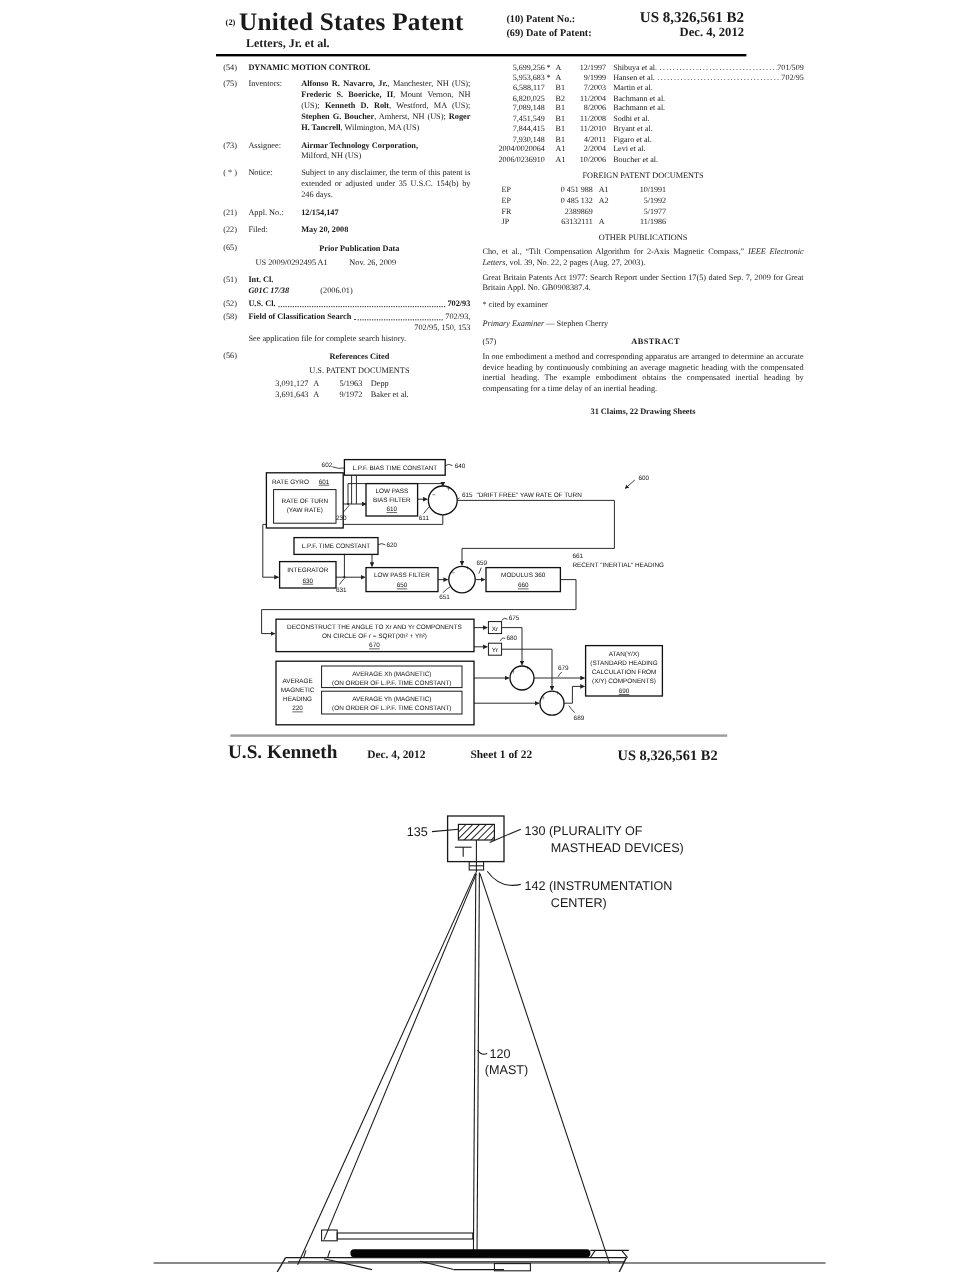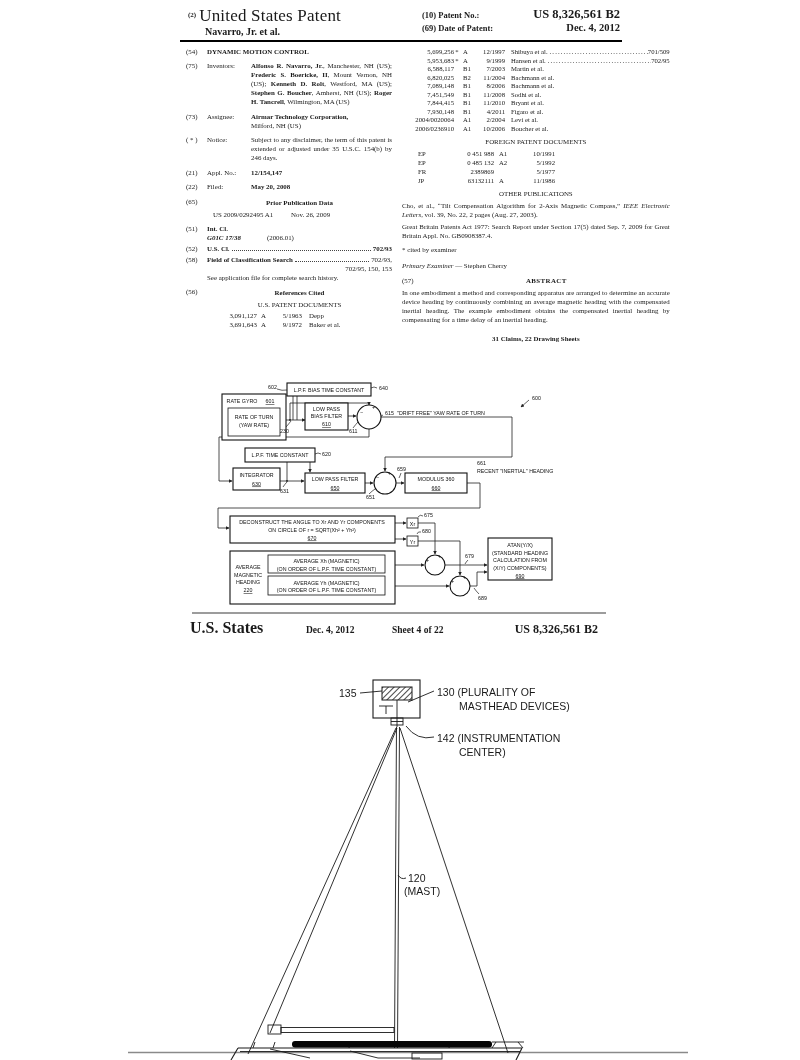--- a/index.html
+++ b/index.html
@@ -4,21 +4,21 @@
 <style>
   html,body{margin:0;padding:0;}
   body{width:800px;height:1060px;position:relative;background:#fff;overflow:hidden;
        font-family:"Liberation Serif",serif;color:#1a1a1a;}
   .b{font-weight:bold;}
   .i{font-style:italic;}
   .bi{font-weight:bold;font-style:italic;}
   
   #front{position:absolute;left:180px;top:6px;width:442px;}
   .fp-head{display:flex;justify-content:space-between;align-items:flex-start;padding:0 2px 0 8px;}
-  .fp-title{font-size:17px;font-weight:normal;letter-spacing:.2px;}
+  .fp-title{font-size:21px;font-weight:bold;letter-spacing:.2px;}
   .inid-sup{font-size:7px;font-weight:bold;vertical-align:4px;margin-right:3px;}
   .fp-authors{font-size:10px;font-weight:bold;margin:0 0 0 17px;}
   .fp-right{width:198px;padding-top:1px;}
   .pr-row{display:flex;justify-content:space-between;font-weight:bold;align-items:baseline;}
   .pr-label{font-size:8.5px;}
   .pr-val1{font-size:12.5px;}
   .pr-val2{font-size:10.5px;}
   .fp-rule{border-top:2.2px solid #000;margin-top:3px;}
   .cols{display:flex;gap:10px;margin-top:6px;padding:0 2px 0 6px;font-size:6.9px;line-height:1.3;}
   .colL{width:206px;flex:none;}
@@ -77,21 +77,21 @@
 </style>
 </head>
 <body>
 
 <section id="front">
   <div class="fp-head">
     <div>
       <div>
         <span class="inid-sup">(2)</span><span class="fp-title">United States Patent</span>
       </div>
-      <div class="fp-authors">Navarro, Jr. et al.</div>
+      <div class="fp-authors">Letters, Jr. et al.</div>
     </div>
     <div class="fp-right">
       <div class="pr-row">
         <span class="pr-label">(10) Patent No.:</span>
         <span class="pr-val1">US 8,326,561 B2</span>
       </div>
       <div class="pr-row">
         <span class="pr-label">(69) Date of Patent:</span>
         <span class="pr-val2">Dec. 4, 2012</span>
       </div>
@@ -465,23 +465,23 @@
   <rect class="blk" x="308" y="166" width="64" height="42"></rect>
   <text class="t" x="340" y="175" text-anchor="middle">ATAN(Y/X)</text>
   <text class="t" x="340" y="182.5" text-anchor="middle">(STANDARD HEADING</text>
   <text class="t" x="340" y="190" text-anchor="middle">CALCULATION FROM</text>
   <text class="t" x="340" y="197.5" text-anchor="middle">(X/Y) COMPONENTS)</text>
   <text class="t" x="340" y="205.5" text-anchor="middle" text-decoration="underline">690</text>
 </svg>
 
 <div id="page-rule"></div>
 <div id="sheet-head">
-  <span class="sh-title">U.S. States</span>
+  <span class="sh-title">U.S. Kenneth</span>
   <span class="sh-date">Dec. 4, 2012</span>
-  <span class="sh-sheet">Sheet 4 of 22</span>
+  <span class="sh-sheet">Sheet 1 of 22</span>
   <span class="sh-no">US 8,326,561 B2</span>
 </div>
 
 <svg id="fig1" width="580" height="405" viewBox="0 0 580 405">
   <defs>
     <pattern id="hatch" width="4" height="4" patternUnits="userSpaceOnUse" patternTransform="rotate(45)">
       <rect width="4" height="4" fill="#fff"></rect>
       <line x1="0" y1="0" x2="0" y2="4" stroke="#1a1a1a" stroke-width="1.6"></line>
     </pattern>
   </defs>

